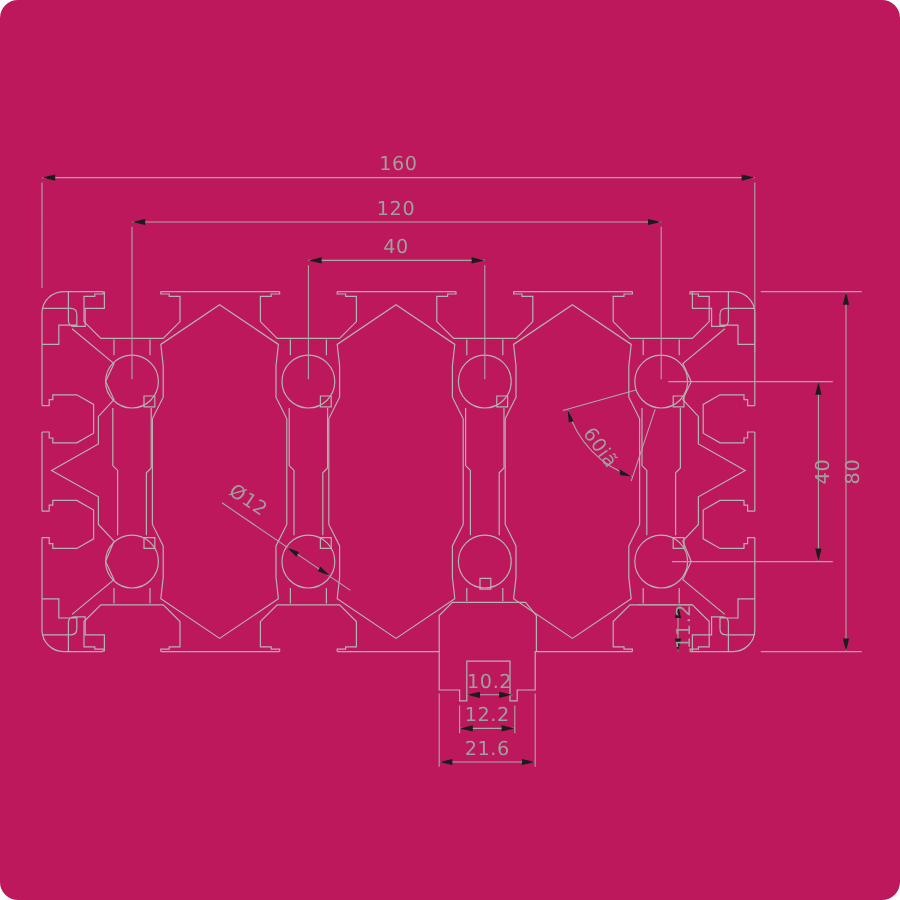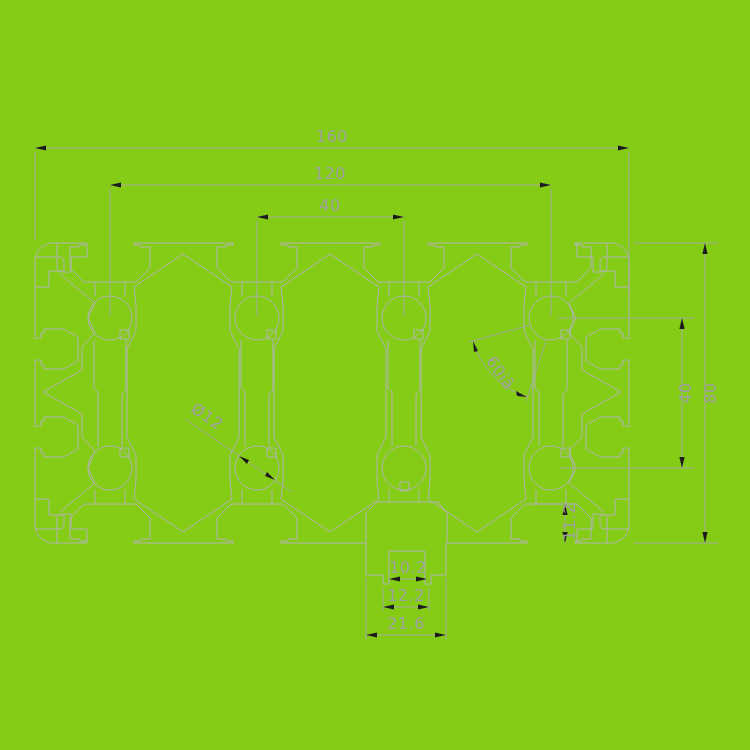--- a/index.html
+++ b/index.html
@@ -1,17 +1,17 @@
 <!DOCTYPE html>
 <html><head>
 <meta charset="utf-8">
 <style>
   html,body{margin:0;padding:0;background:#ffffff;}
-  .canvas{position:relative;width:750px;height:750px;background:#84cc16;overflow:hidden;
-          font-family:"DejaVu Sans", sans-serif;}
+  .canvas{position:relative;width:750px;height:750px;background:#be185d;overflow:hidden;
+          font-family:"DejaVu Sans", sans-serif;border-radius:15px;}
   svg{display:block;}
   .profile{stroke:#b3b3b3;stroke-width:1;fill:none;}
   .dimline{stroke:#a9a9a9;stroke-width:0.9;fill:none;}
   .arrow{fill:#1c1c1c;stroke:none;}
   .dimtext{fill:#9f9f9f;font-size:16px;letter-spacing:0.5px;}
 </style>
 </head>
 <body>
 
 <div class="canvas">

